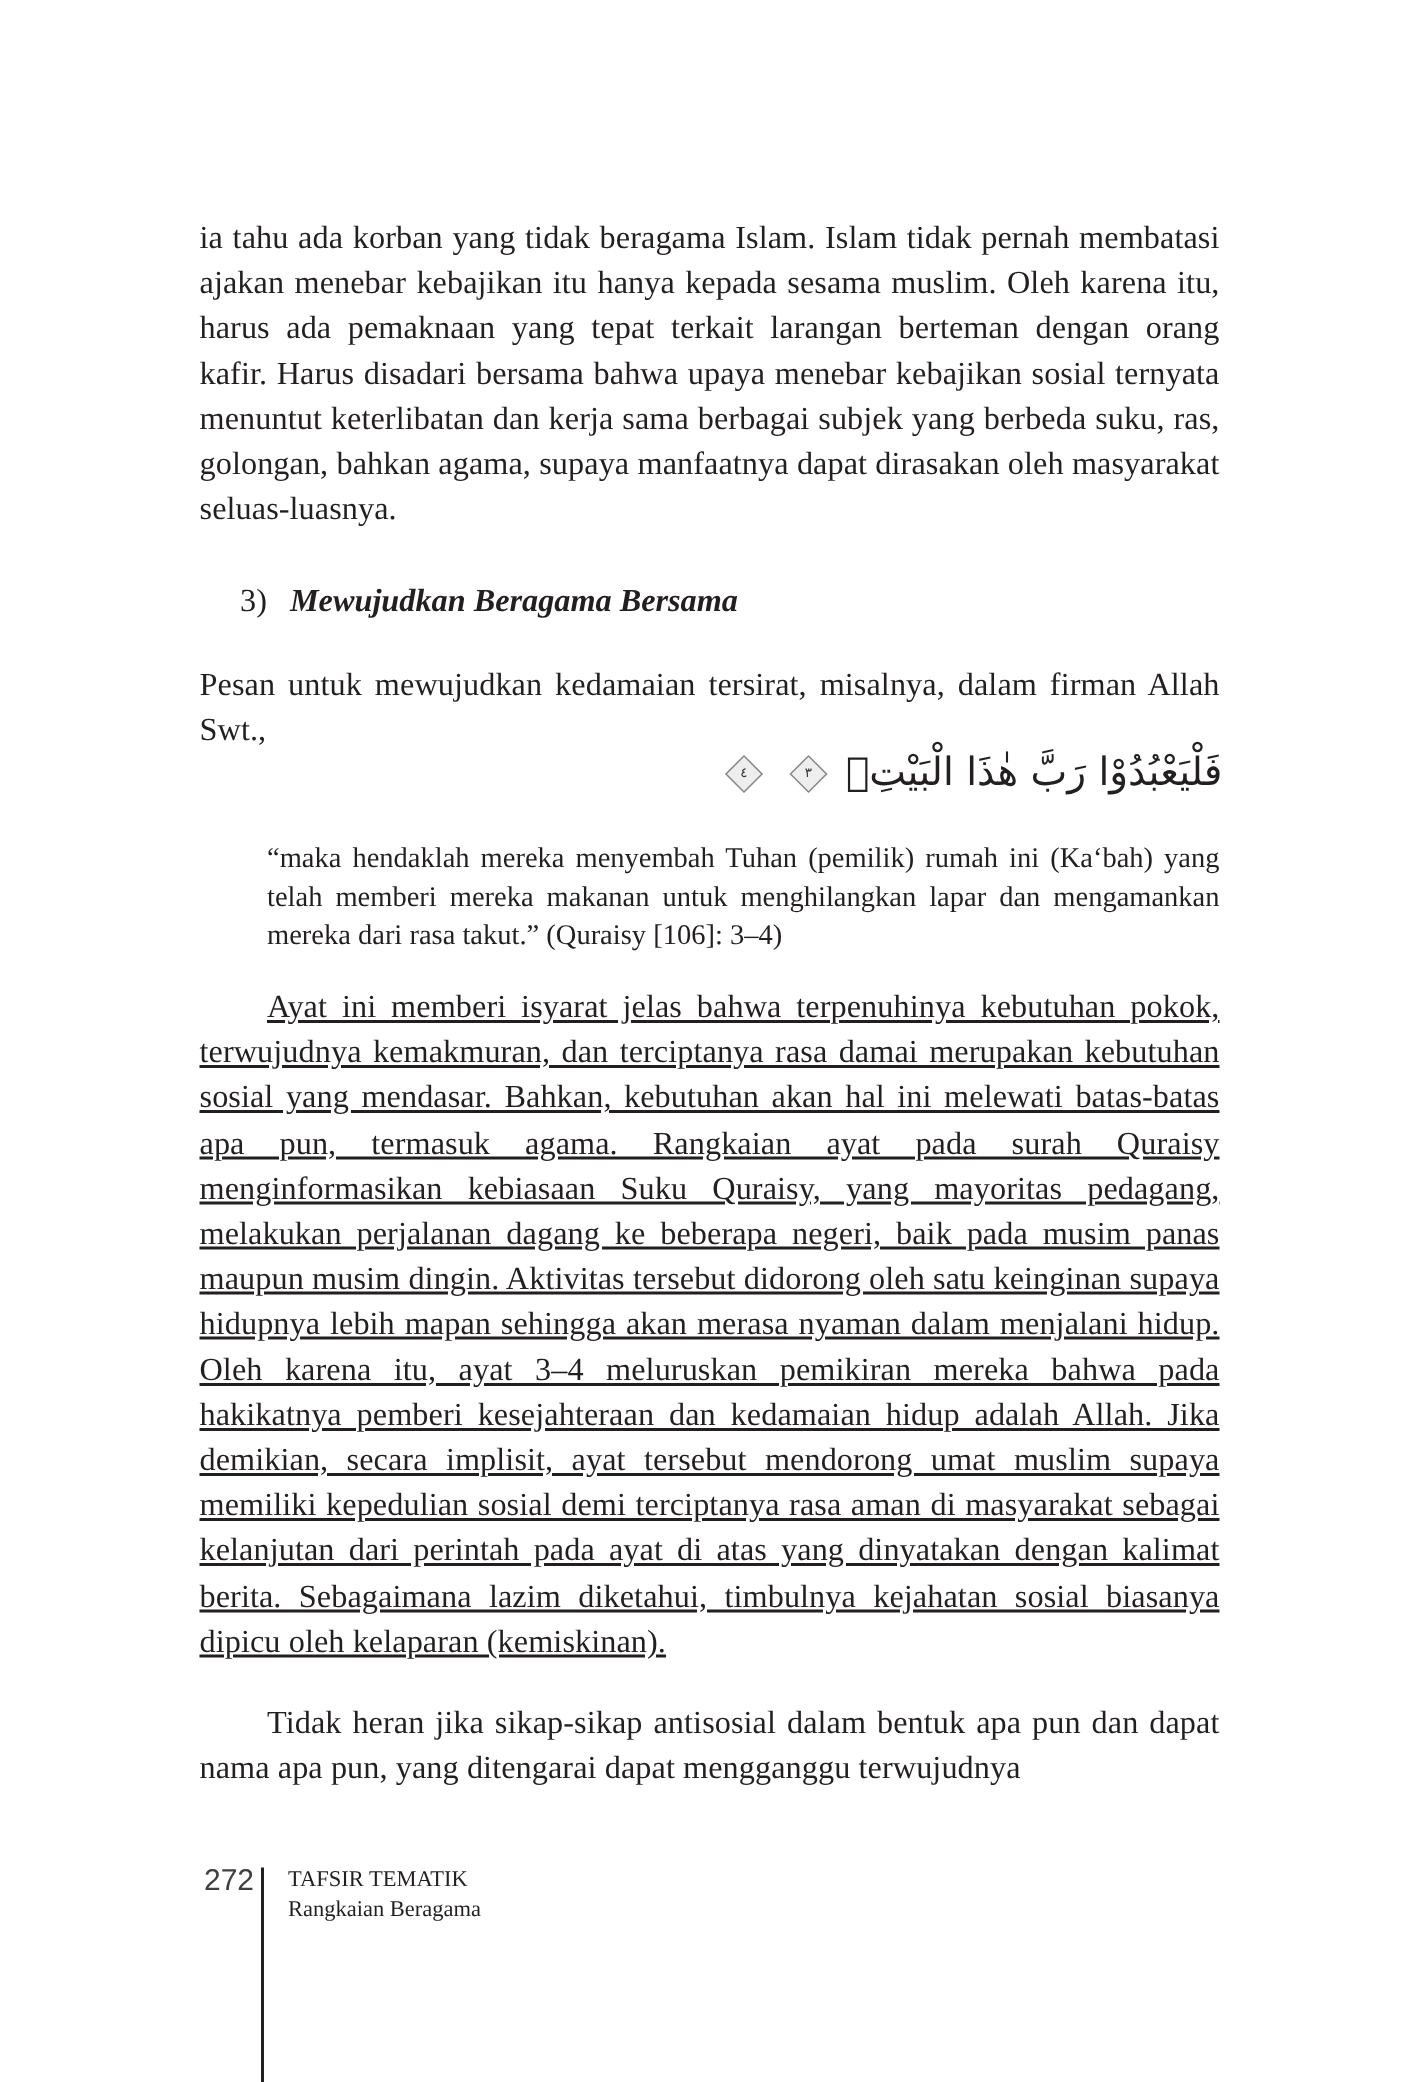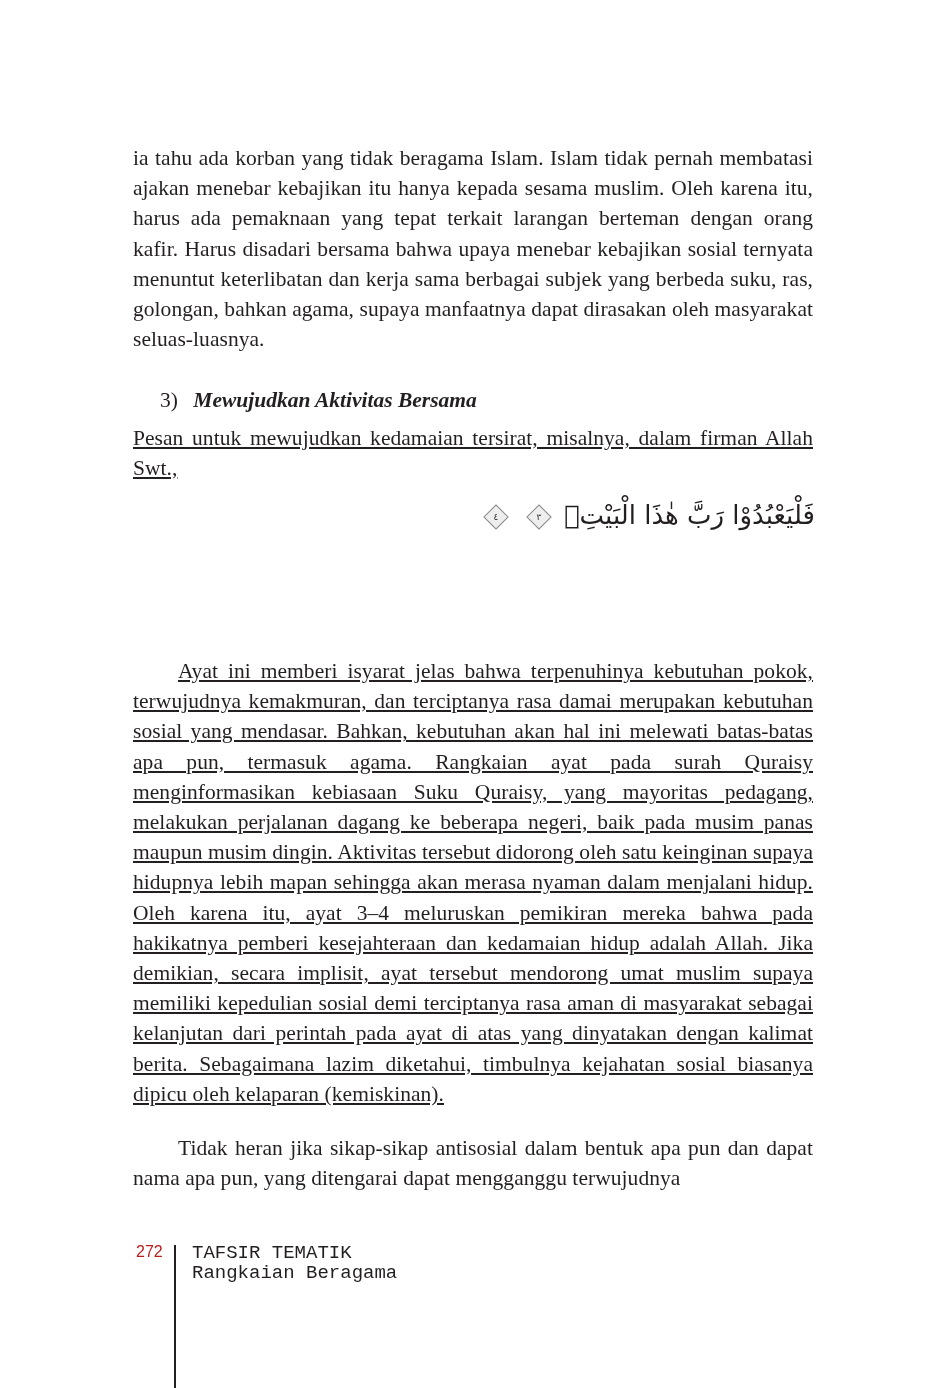--- a/index.html
+++ b/index.html
@@ -15,21 +15,21 @@
       text-align: justify; text-align-last: left;
       letter-spacing: 0.05px;
     }
     .p1 { top: 143px; }
     .heading {
       position: absolute; left: 160px; top: 385px;
       font-size: 21.5px; line-height: 30px;
     }
     .heading .num { font-style: normal; margin-right: 10px; }
     .heading .title { font-style: italic; font-weight: bold; }
-    .p2 { top: 423px; text-decoration: underline; }
+    .p2 { top: 441px; }
     .arabic {
       position: absolute; left: 200px; width: 615px; top: 495px;
       direction: rtl; text-align: right;
       font-family: "DejaVu Sans", sans-serif;
       font-size: 26px; line-height: 40px; white-space: nowrap;
     }
     .ayah-mark {
       display: inline-block; width: 16px; height: 16px;
       border: 1px solid #888; transform: rotate(45deg);
       margin: 0 8px; vertical-align: middle; position: relative;
@@ -41,51 +41,52 @@
     }
     .quote {
       position: absolute; left: 178px; width: 635px; top: 560px;
       font-size: 19px; line-height: 25.5px;
       text-align: justify; text-align-last: left;
     }
     .p3 { top: 656px; text-indent: 45px; text-decoration: underline; }
     .p4 { top: 1133px; text-indent: 45px; }
     .footer-num {
       position: absolute; left: 136px; top: 1243px;
-      font-family: "Liberation Sans", sans-serif; font-size: 16px; color: #b91c1c;
+      font-family: "Liberation Sans", sans-serif; font-size: 20px; color: #404040;
     }
     .footer-rule {
       position: absolute; left: 174px; top: 1245px; width: 2px; height: 143px;
       background: #231f20;
     }
     .footer-title {
       position: absolute; left: 192px; top: 1243px;
-      font-family: Liberation Mono, monospace; font-size: 19px; line-height: 20px;
+      font-family: Liberation Serif, serif; font-size: 15px; line-height: 20px;
       color: #231f20;
     }
   </style>
 </head>
 <body>
 
 <div class="page">
   <p class="body-text p1" style="margin:0">ia tahu ada korban yang tidak beragama Islam. Islam tidak pernah membatasi ajakan menebar kebajikan itu hanya kepada sesama muslim. Oleh karena itu, harus ada pemaknaan yang tepat terkait larangan berteman dengan orang kafir. Harus disadari bersama bahwa upaya menebar kebajikan sosial ternyata menuntut keterlibatan dan kerja sama berbagai subjek yang berbeda suku, ras, golongan, bahkan agama, supaya manfaatnya dapat dirasakan oleh masyarakat seluas-luasnya.</p>
 
   <div class="heading">
     <span class="num">3)</span>
-    <span class="title">Mewujudkan Aktivitas Bersama</span>
+    <span class="title">Mewujudkan Beragama Bersama</span>
   </div>
 
   <p class="body-text p2" style="margin:0">Pesan untuk mewujudkan kedamaian tersirat, misalnya, dalam firman Allah Swt.,</p>
 
   <div class="arabic">
     <span>فَلْيَعْبُدُوْا رَبَّ هٰذَا الْبَيْتِۙ</span>
     <span class="ayah-mark"><span>٣</span></span>
     <span class="ayah-mark"><span>٤</span></span>
   </div>
 
+  <p class="quote" style="margin:0">“maka hendaklah mereka menyembah Tuhan (pemilik) rumah ini (Ka‘bah) yang telah memberi mereka makanan untuk menghilangkan lapar dan mengamankan mereka dari rasa takut.” (Quraisy [106]: 3–4)</p>
 
   <p class="body-text p3" style="margin:0">Ayat ini memberi isyarat jelas bahwa terpenuhinya kebutuhan pokok, terwujudnya kemakmuran, dan terciptanya rasa damai merupakan kebutuhan sosial yang mendasar. Bahkan, kebutuhan akan hal ini melewati batas-batas apa pun, termasuk agama. Rangkaian ayat pada surah Quraisy menginformasikan kebiasaan Suku Quraisy, yang mayoritas pedagang, melakukan perjalanan dagang ke beberapa negeri, baik pada musim panas maupun musim dingin. Aktivitas tersebut didorong oleh satu keinginan supaya hidupnya lebih mapan sehingga akan merasa nyaman dalam menjalani hidup. Oleh karena itu, ayat 3–4 meluruskan pemikiran mereka bahwa pada hakikatnya pemberi kesejahteraan dan kedamaian hidup adalah Allah. Jika demikian, secara implisit, ayat tersebut mendorong umat muslim supaya memiliki kepedulian sosial demi terciptanya rasa aman di masyarakat sebagai kelanjutan dari perintah pada ayat di atas yang dinyatakan dengan kalimat berita. Sebagaimana lazim diketahui, timbulnya kejahatan sosial biasanya dipicu oleh kelaparan (kemiskinan).</p>
 
   <p class="body-text p4" style="margin:0">Tidak heran jika sikap-sikap antisosial dalam bentuk apa pun dan dapat nama apa pun, yang ditengarai dapat mengganggu terwujudnya</p>
 
   <div class="footer-num">272</div>
   <div class="footer-rule"></div>
   <div class="footer-title">
     <div>TAFSIR TEMATIK</div>
     <div>Rangkaian Beragama</div>

